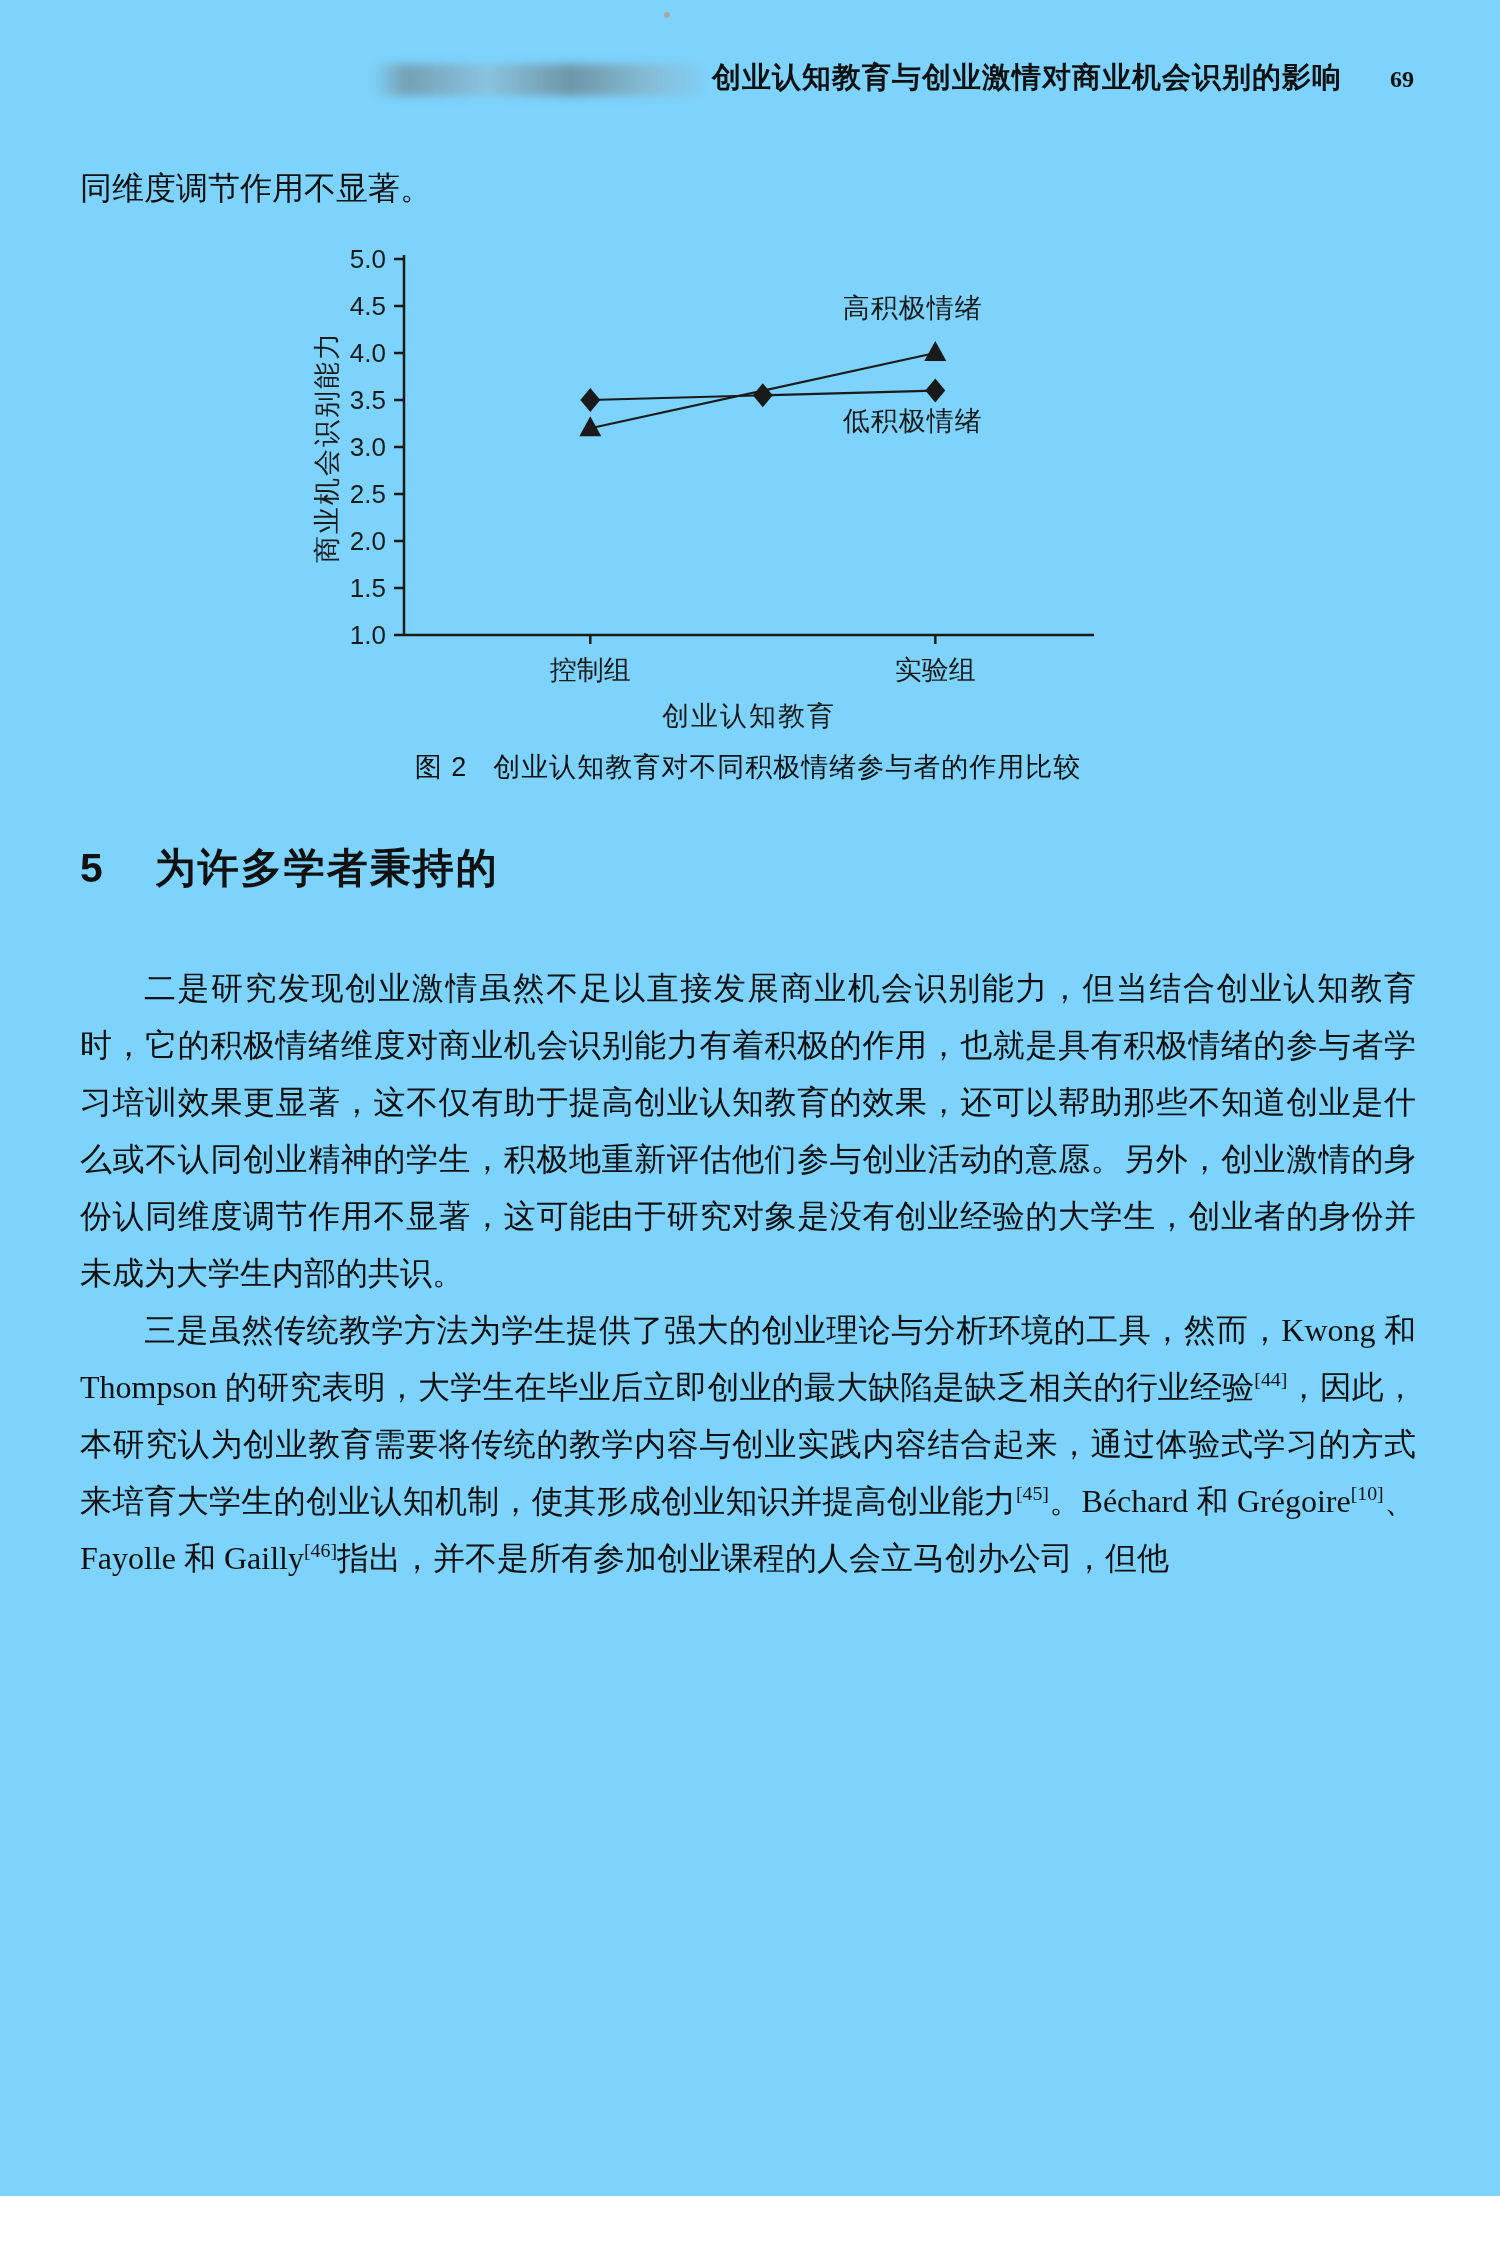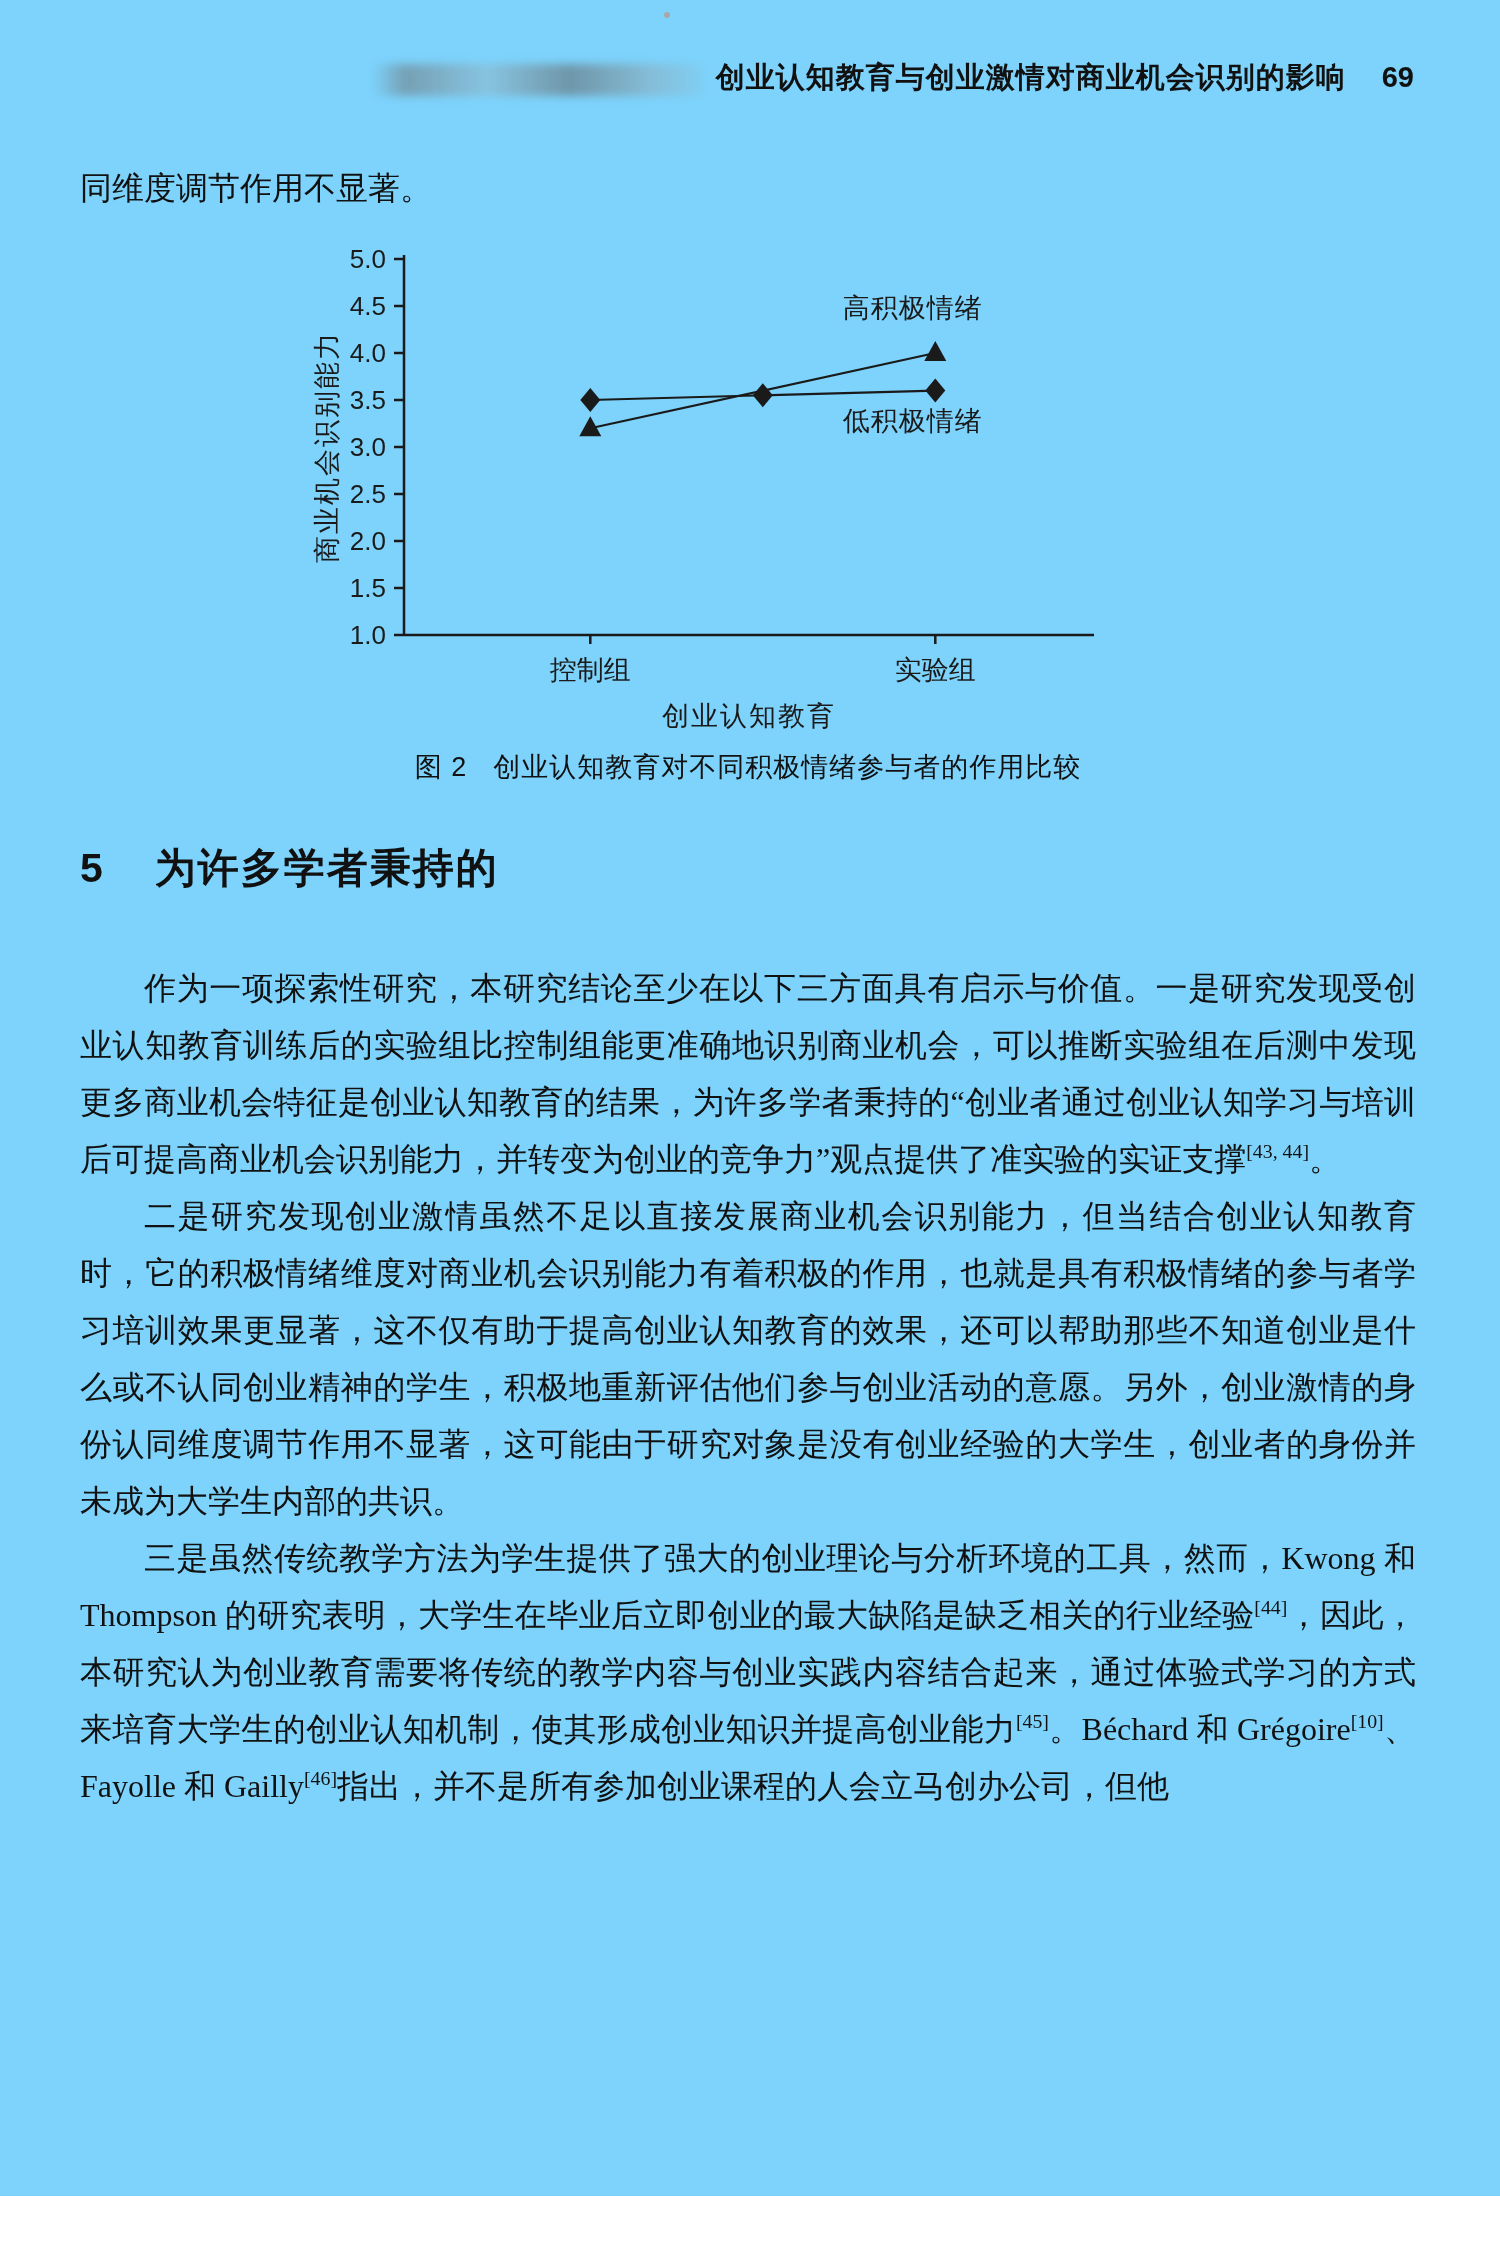--- a/index.html
+++ b/index.html
@@ -34,22 +34,22 @@
   
   .header {
     position: absolute; top: 58px; left: 80px; right: 86px;
     display: flex; justify-content: flex-end; align-items: baseline; gap: 36px;
   }
   .header-title {
     font-family: "Liberation Sans", "DejaVu Sans", sans-serif;
     font-weight: 700; font-size: 29px; letter-spacing: 1px;
   }
   .header-page {
-    font-family: Liberation Sans, sans-serif;
-    font-weight: 700; font-size: 29px;
+    font-family: Liberation Serif, serif;
+    font-weight: 700; font-size: 24px; margin-left: 12px;
   }
   
   .content {
     position: absolute; left: 80px; top: 160px; width: 1336px;
   }
   .para {
     font-size: 32px; line-height: 57px;
     text-align: justify; margin: 0;
   }
   .para.indent { text-indent: 2em; }
@@ -142,18 +142,17 @@
       <figcaption class="figure-caption">
         <span class="cap-label">图 2</span><span>创业认知教育对不同积极情绪参与者的作用比较</span>
       </figcaption>
     </figure>
 
     <h2 class="section-heading">
       <span>5</span>
       <span>为许多学者秉持的</span>
     </h2>
 
-    <p class="para indent"><span>作为一项探索性研究，本研究结论至少在以下三方面具有启示与价值。一是研究发现受创业认知教育训练后的实验组比控制组能更准确地识别商业机会，可以推断实验组在后测中发现更多商业机会特征是创业认知教育的结果，为许多学者秉持的“创业者通过创业认知学习与培训后可提高商业机会识别能力，并转变为创业的竞争力”观点提供了准实验的实证支撑</span><sup>[43, 44]</sup><span>。</span></p>
     <p class="para indent"><span>二是研究发现创业激情虽然不足以直接发展商业机会识别能力，但当结合创业认知教育时，它的积极情绪维度对商业机会识别能力有着积极的作用，也就是具有积极情绪的参与者学习培训效果更显著，这不仅有助于提高创业认知教育的效果，还可以帮助那些不知道创业是什么或不认同创业精神的学生，积极地重新评估他们参与创业活动的意愿。另外，创业激情的身份认同维度调节作用不显著，这可能由于研究对象是没有创业经验的大学生，创业者的身份并未成为大学生内部的共识。</span></p>
     <p class="para indent"><span>三是虽然传统教学方法为学生提供了强大的创业理论与分析环境的工具，然而，Kwong 和 Thompson 的研究表明，大学生在毕业后立即创业的最大缺陷是缺乏相关的行业经验</span><sup>[44]</sup><span>，因此，本研究认为创业教育需要将传统的教学内容与创业实践内容结合起来，通过体验式学习的方式来培育大学生的创业认知机制，使其形成创业知识并提高创业能力</span><sup>[45]</sup><span>。Béchard 和 Grégoire</span><sup>[10]</sup><span>、Fayolle 和 Gailly</span><sup>[46]</sup><span>指出，并不是所有参加创业课程的人会立马创办公司，但他</span></p>
 
   </main>
 </div>
 
 </body></html>

